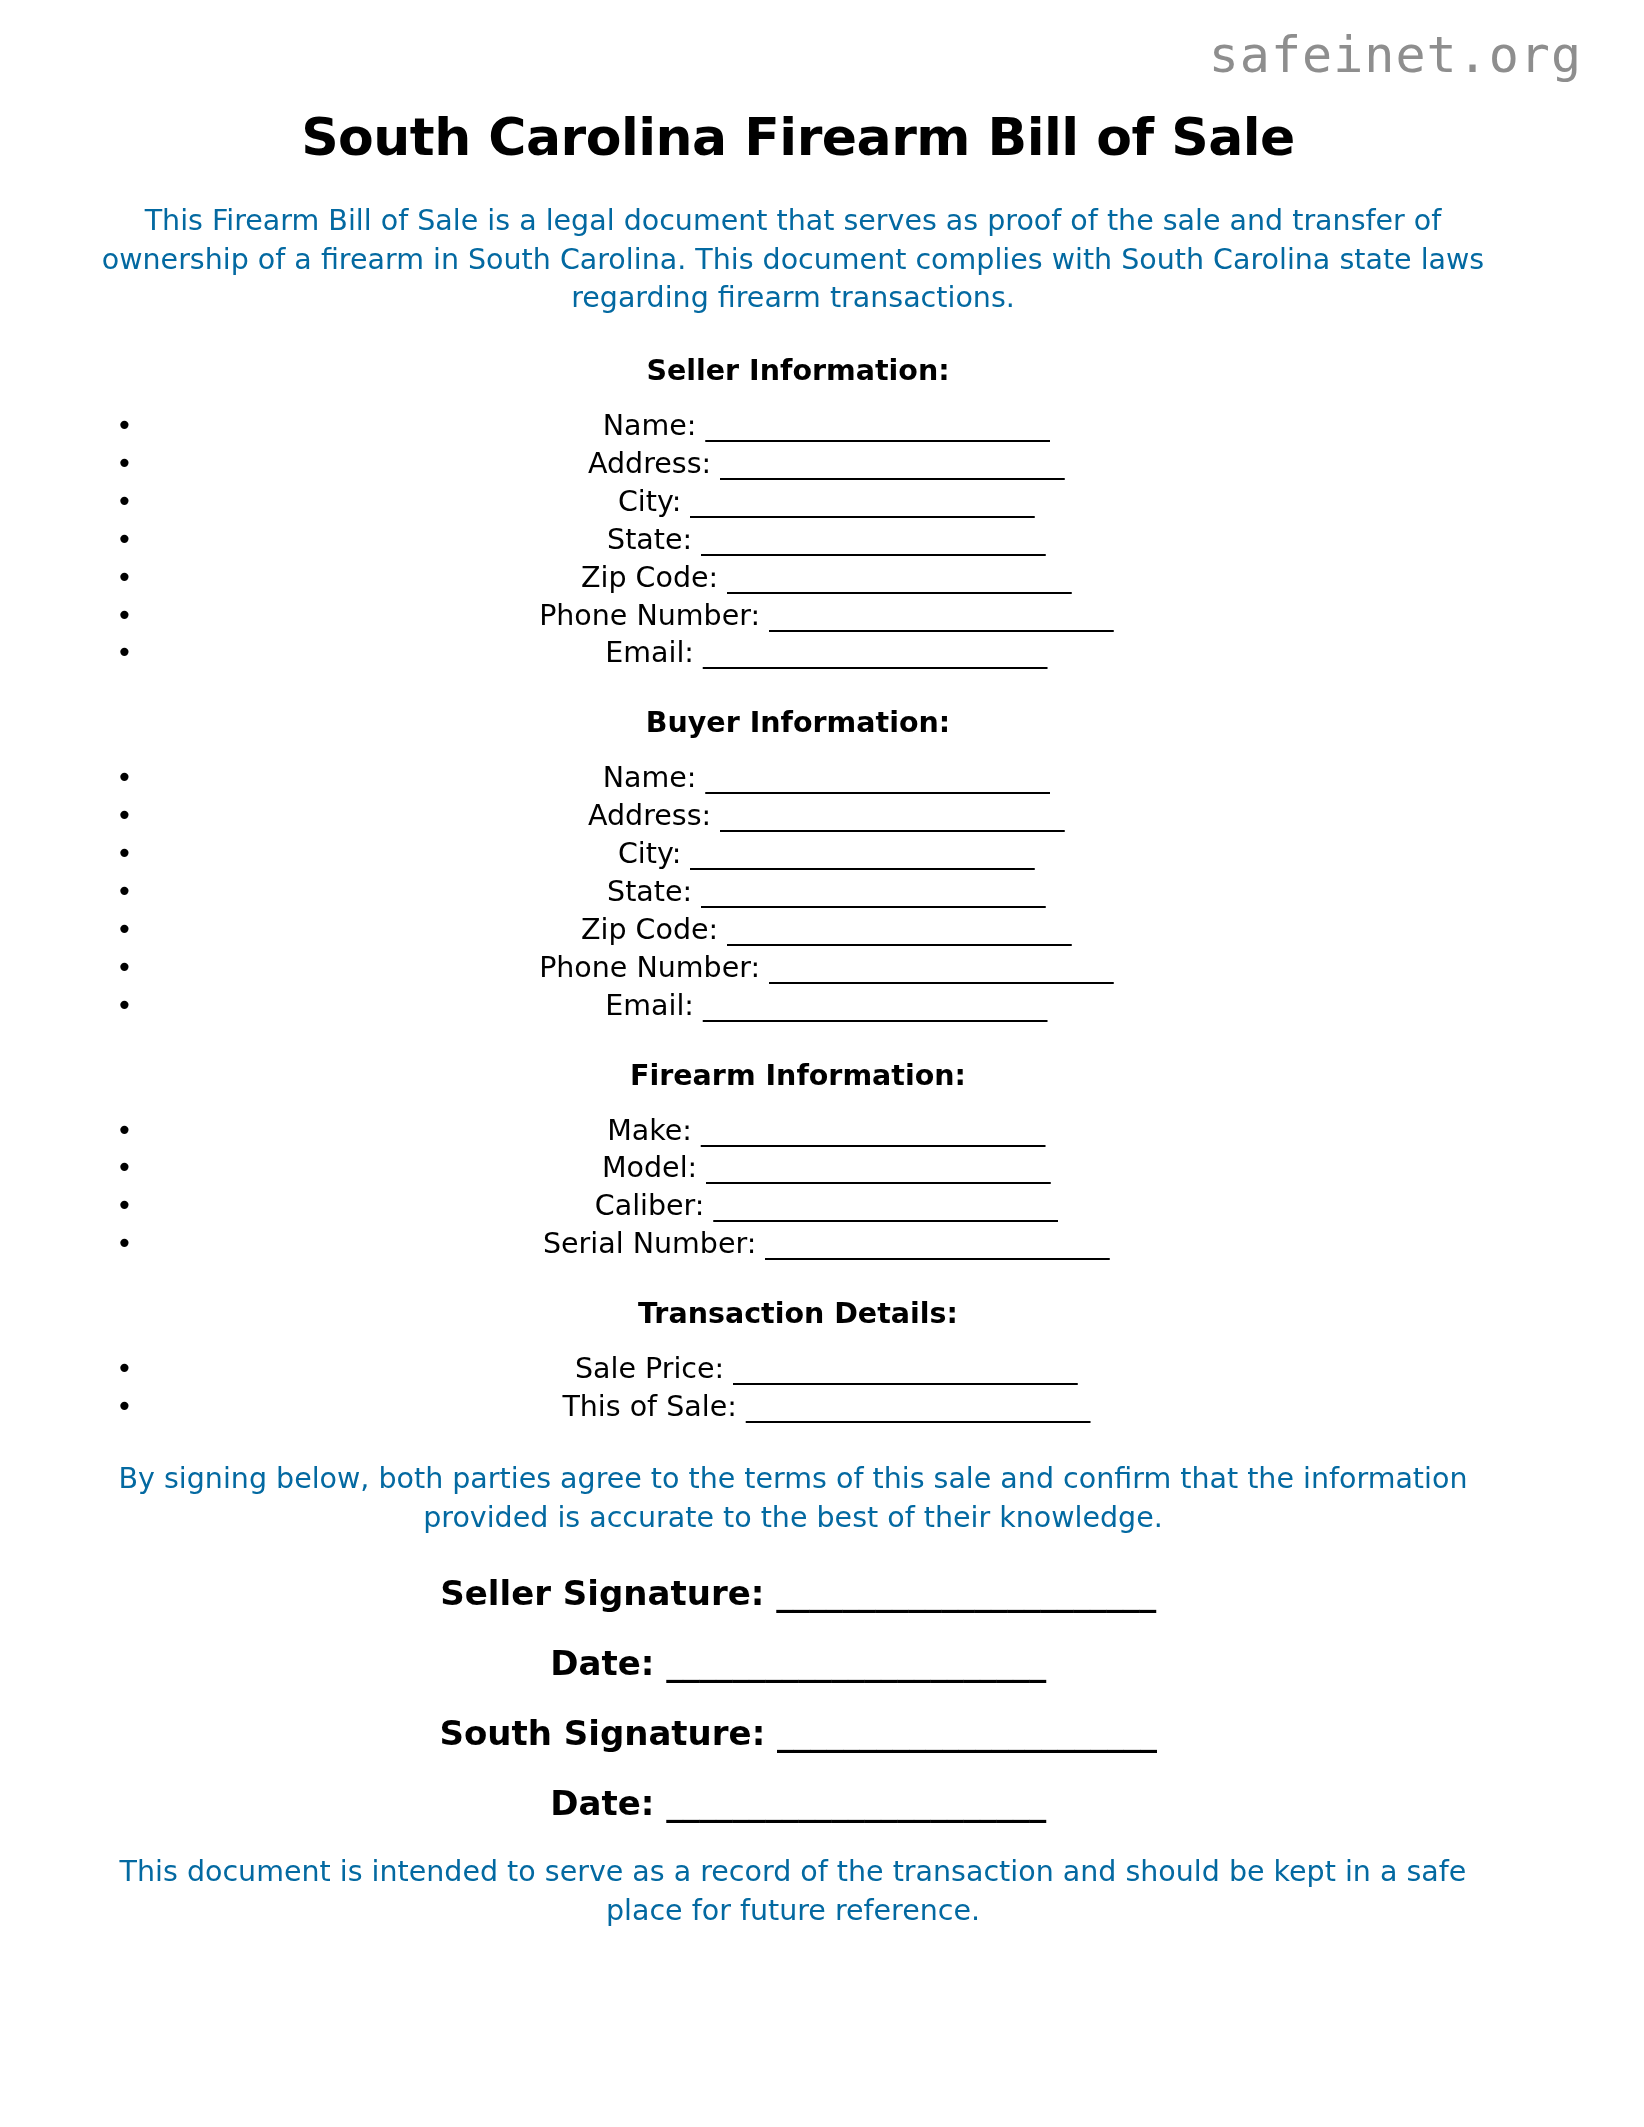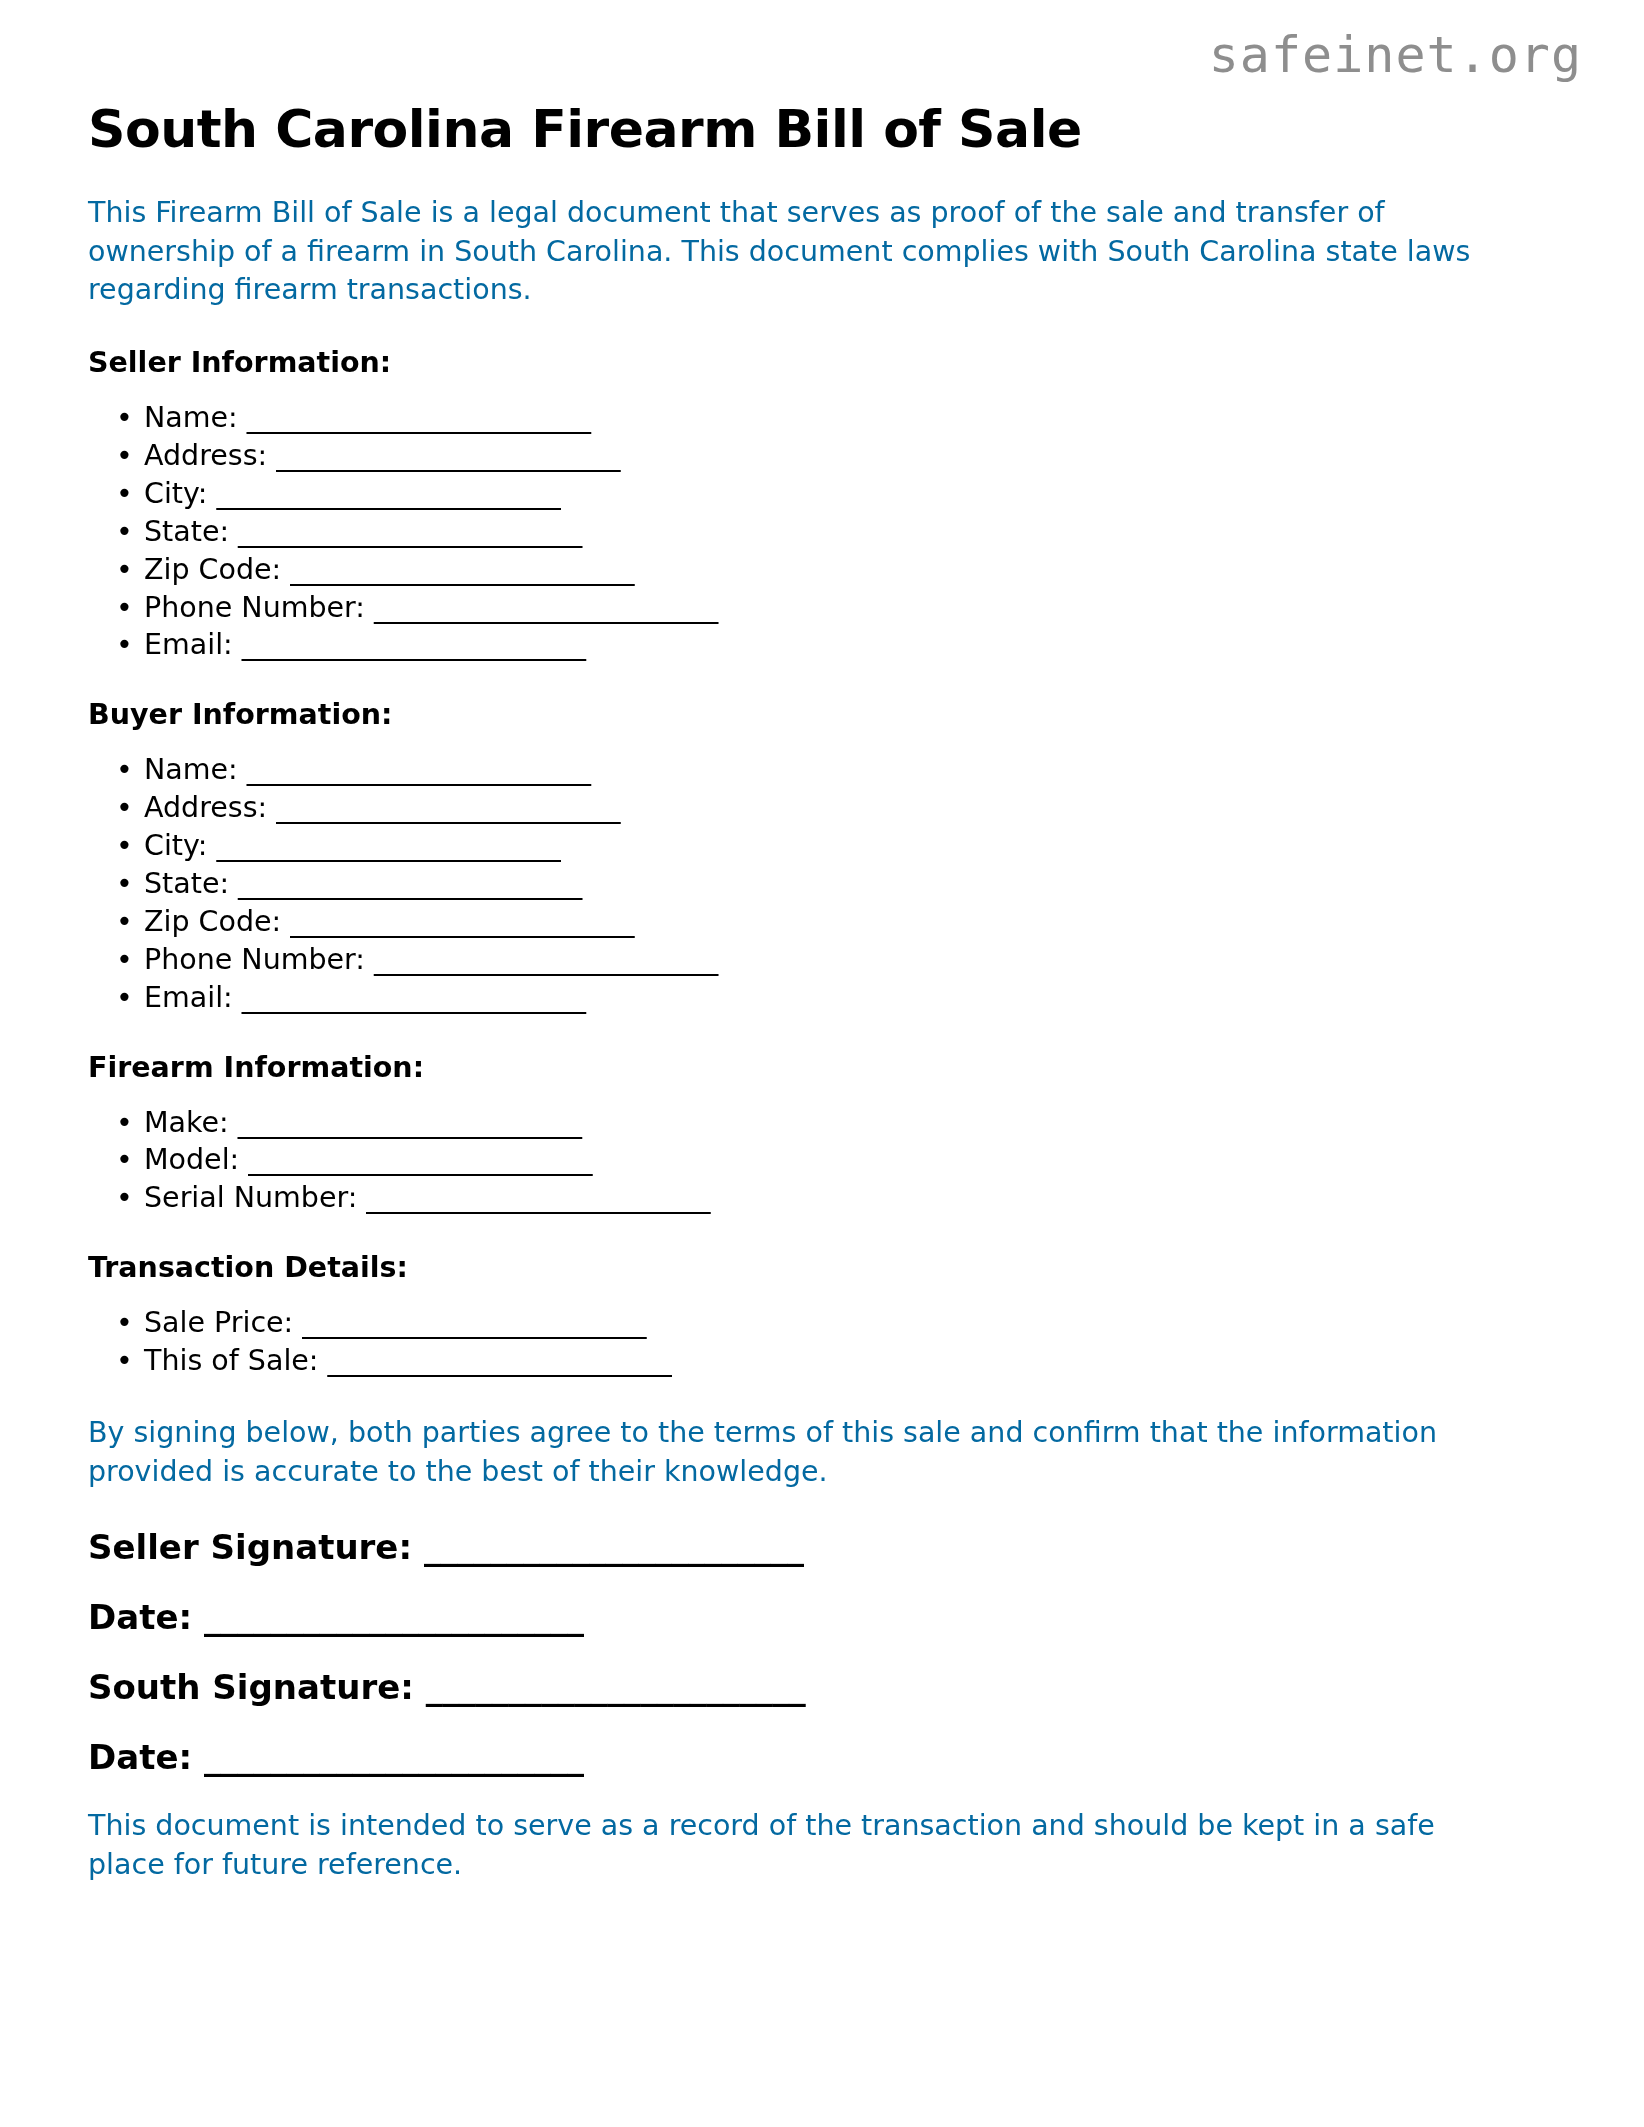--- a/index.html
+++ b/index.html
@@ -28,22 +28,23 @@
     font-size: 50px;
     letter-spacing: 1px;
     color: #8e8e8e;
     line-height: 1;
     white-space: nowrap;
   }
 
   .content {
     position: absolute;
     left: 88px;
-    top: 100px;
+    top: 108px;
     width: 1420px;
+    text-align: center;
   }
 
   h1.doc-title {
     font-family: "DejaVu Sans", sans-serif;
     font-weight: bold;
     font-size: 52px;
     line-height: 1.15;
     margin: 0 0 34px 0;
     letter-spacing: -0.5px;
     color: #000;
@@ -136,20 +137,21 @@
         <li><span class="field-label">State:</span> <span class="blank">_________________________</span></li>
         <li><span class="field-label">Zip Code:</span> <span class="blank">_________________________</span></li>
         <li><span class="field-label">Phone Number:</span> <span class="blank">_________________________</span></li>
         <li><span class="field-label">Email:</span> <span class="blank">_________________________</span></li>
       </ul>
 
     <h2 class="section-heading">Firearm Information:</h2>
     <ul class="field-list" id="firearm-list">
         <li><span class="field-label">Make:</span> <span class="blank">_________________________</span></li>
         <li><span class="field-label">Model:</span> <span class="blank">_________________________</span></li>
+        <li><span class="field-label">Caliber:</span> <span class="blank">_________________________</span></li>
         <li><span class="field-label">Serial Number:</span> <span class="blank">_________________________</span></li>
       </ul>
 
     <h2 class="section-heading">Transaction Details:</h2>
     <ul class="field-list" id="transaction-list">
         <li><span class="field-label">Sale Price:</span> <span class="blank">_________________________</span></li>
         <li><span class="field-label">This of Sale:</span> <span class="blank">_________________________</span></li>
       </ul>
 
     <p class="para">By signing below, both parties agree to the terms of this sale and confirm that the information provided is accurate to the best of their knowledge.</p>

